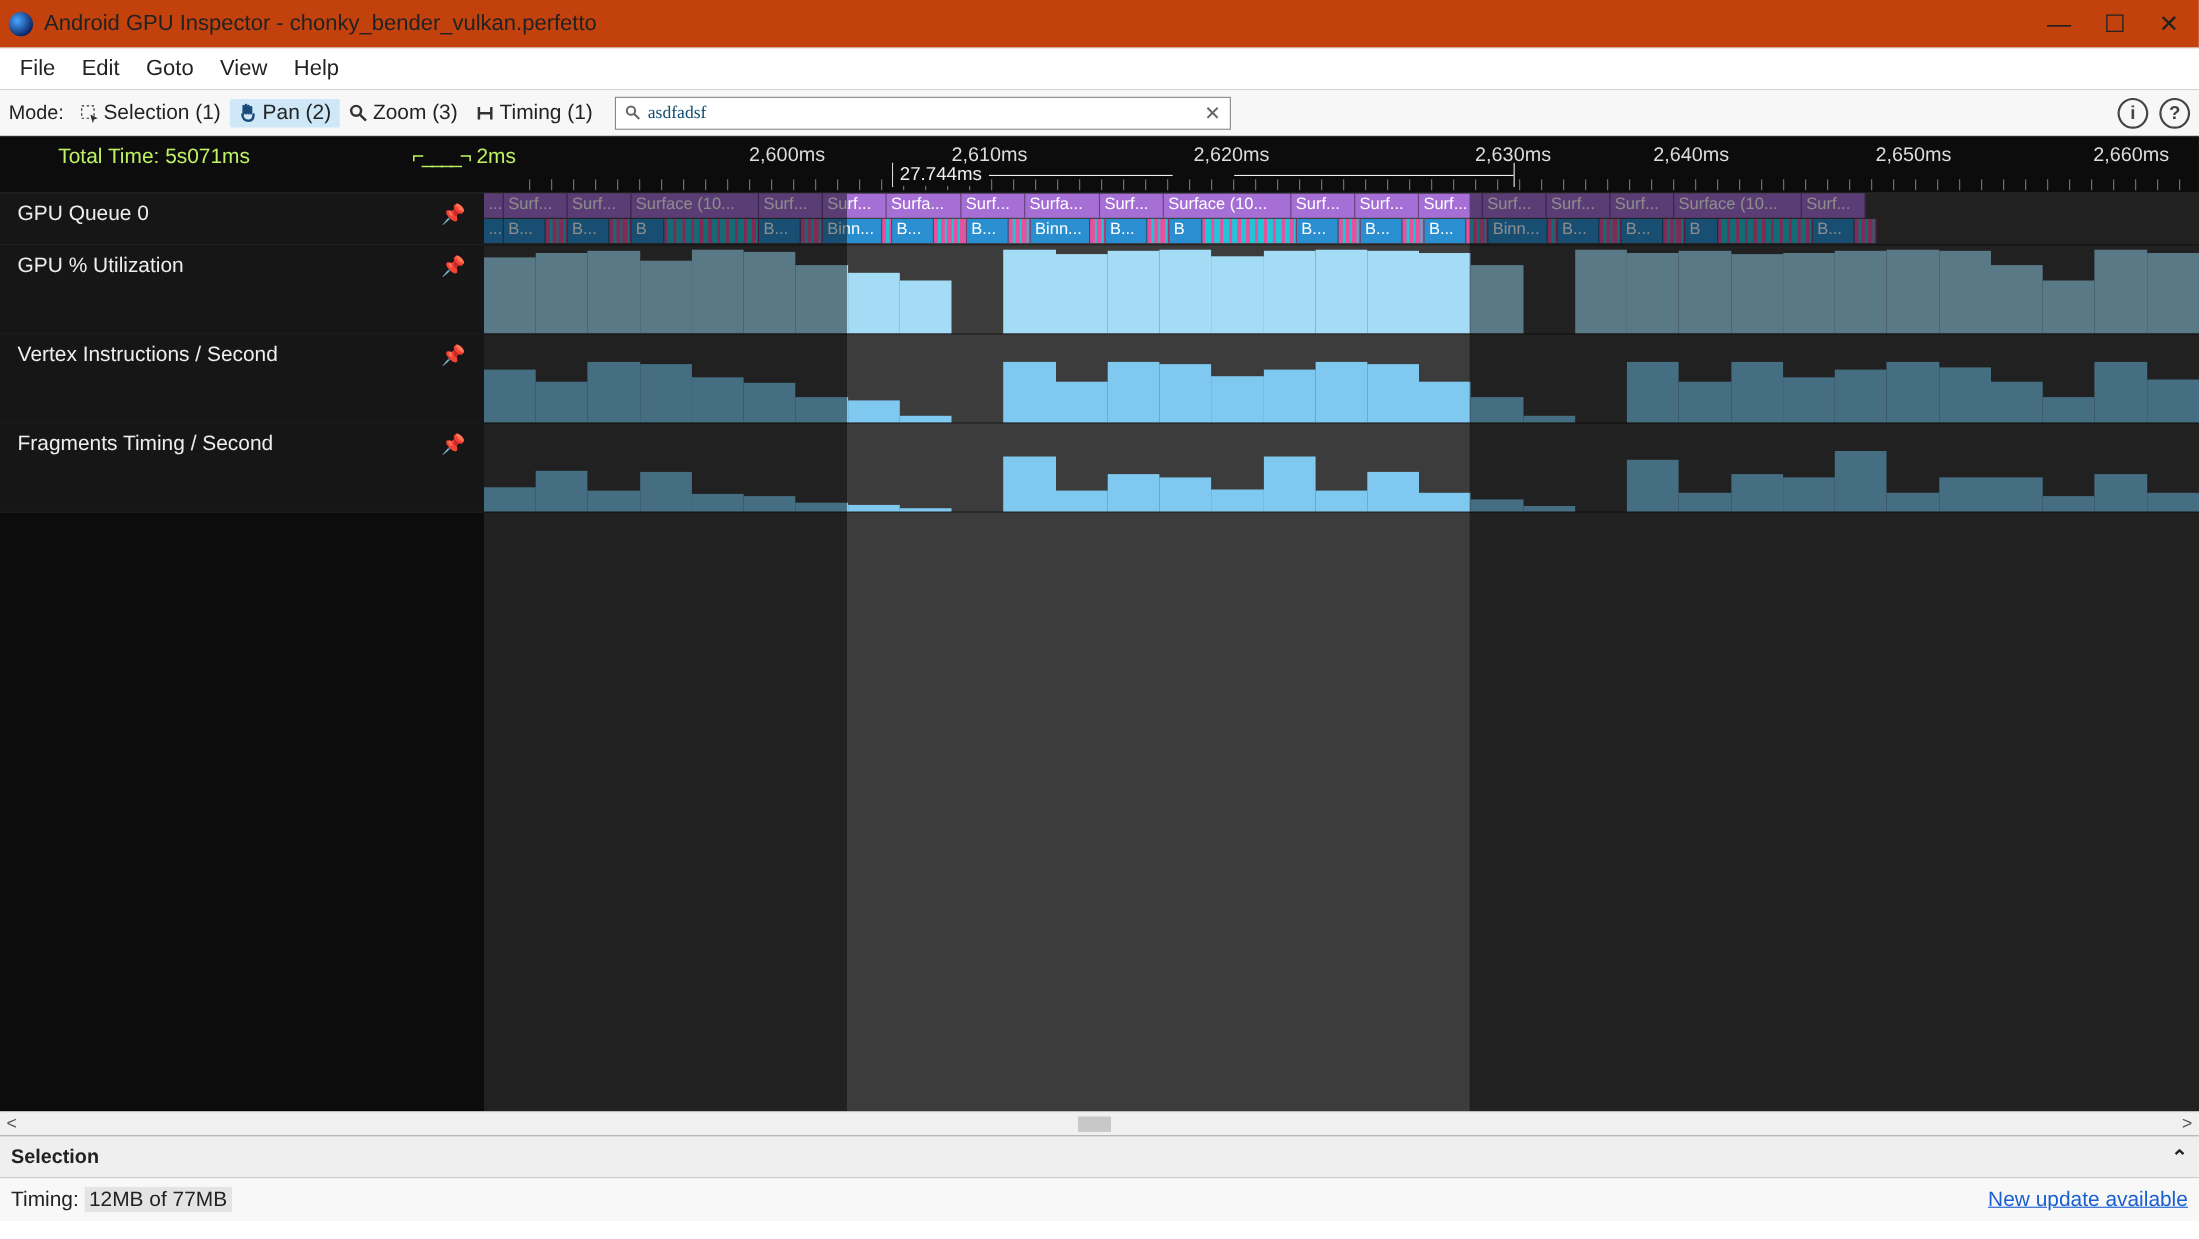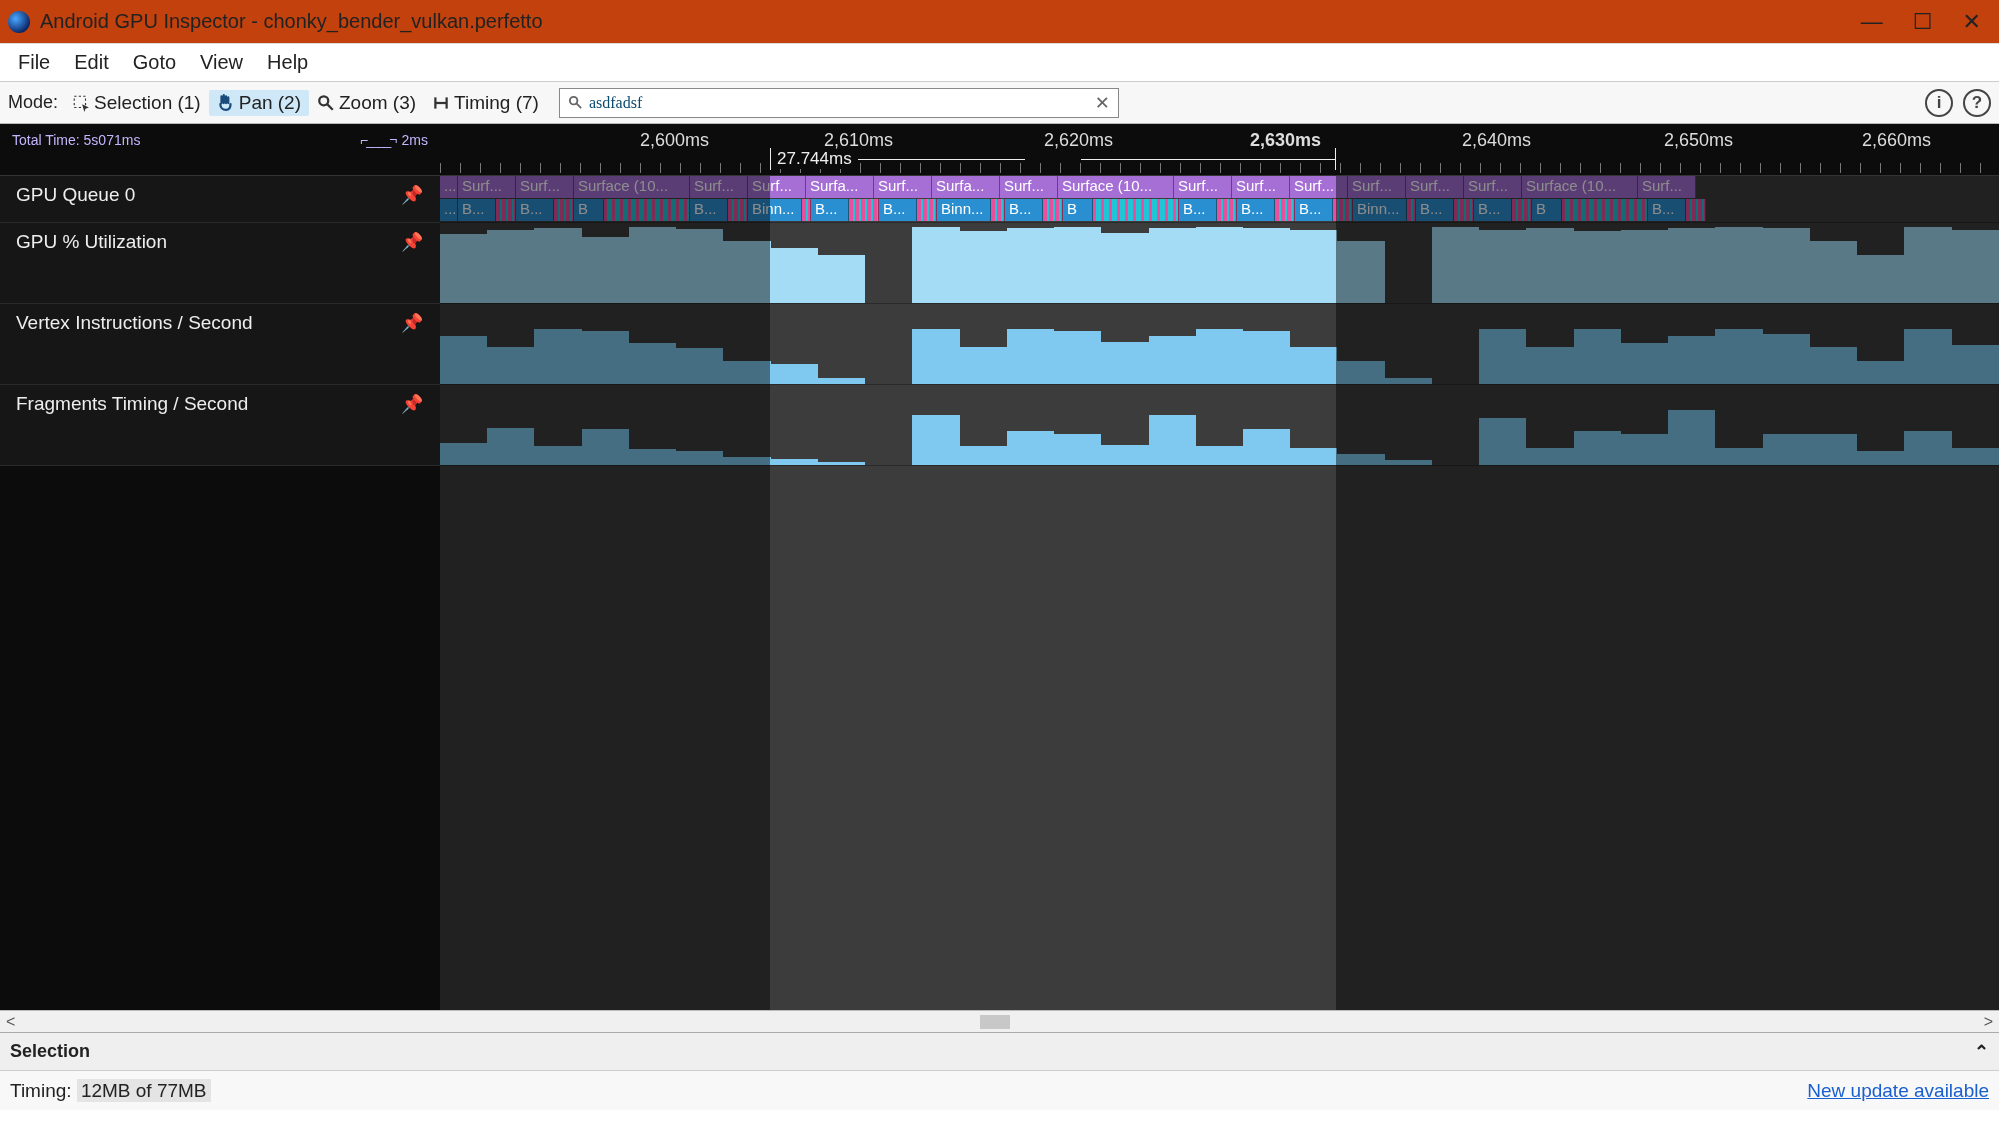--- a/index.html
+++ b/index.html
@@ -16,21 +16,21 @@
   .toolbar .mode-btn { display: flex; align-items: center; gap: 4px; padding: 2px 8px; font-size: 19px; color: #222; }
   .toolbar .mode-btn.active { background: #cfe8f8; border-radius: 2px; }
   .toolbar .icon { width: 18px; height: 18px; display: inline-block; }
   .toolbar .search-wrap { margin-left: 12px; width: 560px; height: 30px; border: 1px solid #888; background: #fff; display: flex; align-items: center; padding: 0 8px; gap: 6px; }
   .toolbar .search-wrap input { flex: 1; border: none; outline: none; font-size: 16px; color: #0c4a6e; font-family: Liberation Serif, serif; }
   .toolbar .right-btns { margin-left: auto; display: flex; gap: 10px; }
   .toolbar .right-btns .circ { width: 28px; height: 28px; border: 2px solid #444; border-radius: 50%; display: flex; align-items: center; justify-content: center; font-size: 17px; color: #444; font-weight: bold; }
 
   .timeline-area { height: 886px; background: #0c0c0c; display: flex; flex-direction: column; position: relative; }
   .ruler-row { height: 52px; display: flex; background: #0c0c0c; border-bottom: 1px solid #333; }
-  .ruler-row .ruler-label { width: 440px; color: #c4b5fd; padding: 8px 12px; font-size: 14px; display: flex; justify-content: space-between; align-items: flex-start; }
+  .ruler-row .ruler-label { width: 440px; color: #bef264; padding: 8px 12px; font-size: 19px; display: flex; justify-content: space-between; align-items: flex-start; margin-left: 41px; }
   .ruler-row .ruler-ticks { flex: 1; position: relative; color: #eee; }
   .ruler-ticks .tick { position: absolute; top: 6px; font-size: 18px; color: #ddd; }
   .ruler-ticks .minor { position: absolute; bottom: 2px; width: 1px; height: 10px; background: #777; }
   .ruler-ticks .selection-marker { position: absolute; top: 24px; height: 22px; border-left: 1px solid #eee; border-right: 1px solid #eee; display: flex; align-items: center; justify-content: flex-start; color: #eee; font-size: 17px; }
   .ruler-ticks .selection-marker::before, .ruler-ticks .selection-marker::after { content:""; position:absolute; top:50%; width:45%; border-top:1px solid #eee; }
   .ruler-ticks .selection-marker::before { left:0; }
   .ruler-ticks .selection-marker::after { right:0; }
   .ruler-ticks .sel-dur { background:#0c0c0c; padding:0 6px; position:relative; z-index:2; }
 
   .track-row { display: flex; border-bottom: 1px solid #2a2a2a; }
@@ -109,21 +109,21 @@
         <line x1="9" y1="9" x2="14" y2="14" stroke="#333" stroke-width="2"></line>
       </svg>
     <span>Zoom (3)</span>
   </div>
   <div class="mode-btn">
     <svg class="icon" viewBox="0 0 16 16">
         <line x1="3" y1="3" x2="3" y2="13" stroke="#333" stroke-width="2"></line>
         <line x1="13" y1="3" x2="13" y2="13" stroke="#333" stroke-width="2"></line>
         <line x1="3" y1="8" x2="13" y2="8" stroke="#333" stroke-width="2"></line>
       </svg>
-    <span>Timing (7)</span>
+    <span>Timing (1)</span>
   </div>
   <div class="search-wrap">
     <svg width="15" height="15" viewBox="0 0 16 16">
         <circle cx="6" cy="6" r="4" fill="none" stroke="#666" stroke-width="2"></circle>
         <line x1="9" y1="9" x2="14" y2="14" stroke="#666" stroke-width="2"></line>
       </svg>
     <input value="asdfadsf" style="">
     <span style="color:#666;">✕</span>
   </div>
   <div class="right-btns">
@@ -143,21 +143,21 @@
       <span>Total Time: 5s071ms</span>
       <span style="display:flex;align-items:center;gap:6px;">
         <span style="letter-spacing:-2px;">⌐____¬</span>
         <span>2ms</span>
       </span>
     </div>
     <div class="ruler-ticks" id="ruler-ticks">
         <div class="tick" style="left: 186px; margin-left: 14px;">2,600ms</div>
         <div class="tick" style="left: 384px;">2,610ms</div>
         <div class="tick" style="left: 604px;">2,620ms</div>
-        <div class="tick" style="left: 810px; font-weight: bold;">2,630ms</div>
+        <div class="tick" style="left: 860px;">2,630ms</div>
         <div class="tick" style="left: 1022px;">2,640ms</div>
         <div class="tick" style="left: 1224px;">2,650ms</div>
         <div class="tick" style="left: 1422px;">2,660ms</div>
         <div class="minor" style="left: 0px;"></div>
         <div class="minor" style="left: 20px;"></div>
         <div class="minor" style="left: 40px;"></div>
         <div class="minor" style="left: 60px;"></div>
         <div class="minor" style="left: 80px;"></div>
         <div class="minor" style="left: 100px;"></div>
         <div class="minor" style="left: 120px;"></div>

